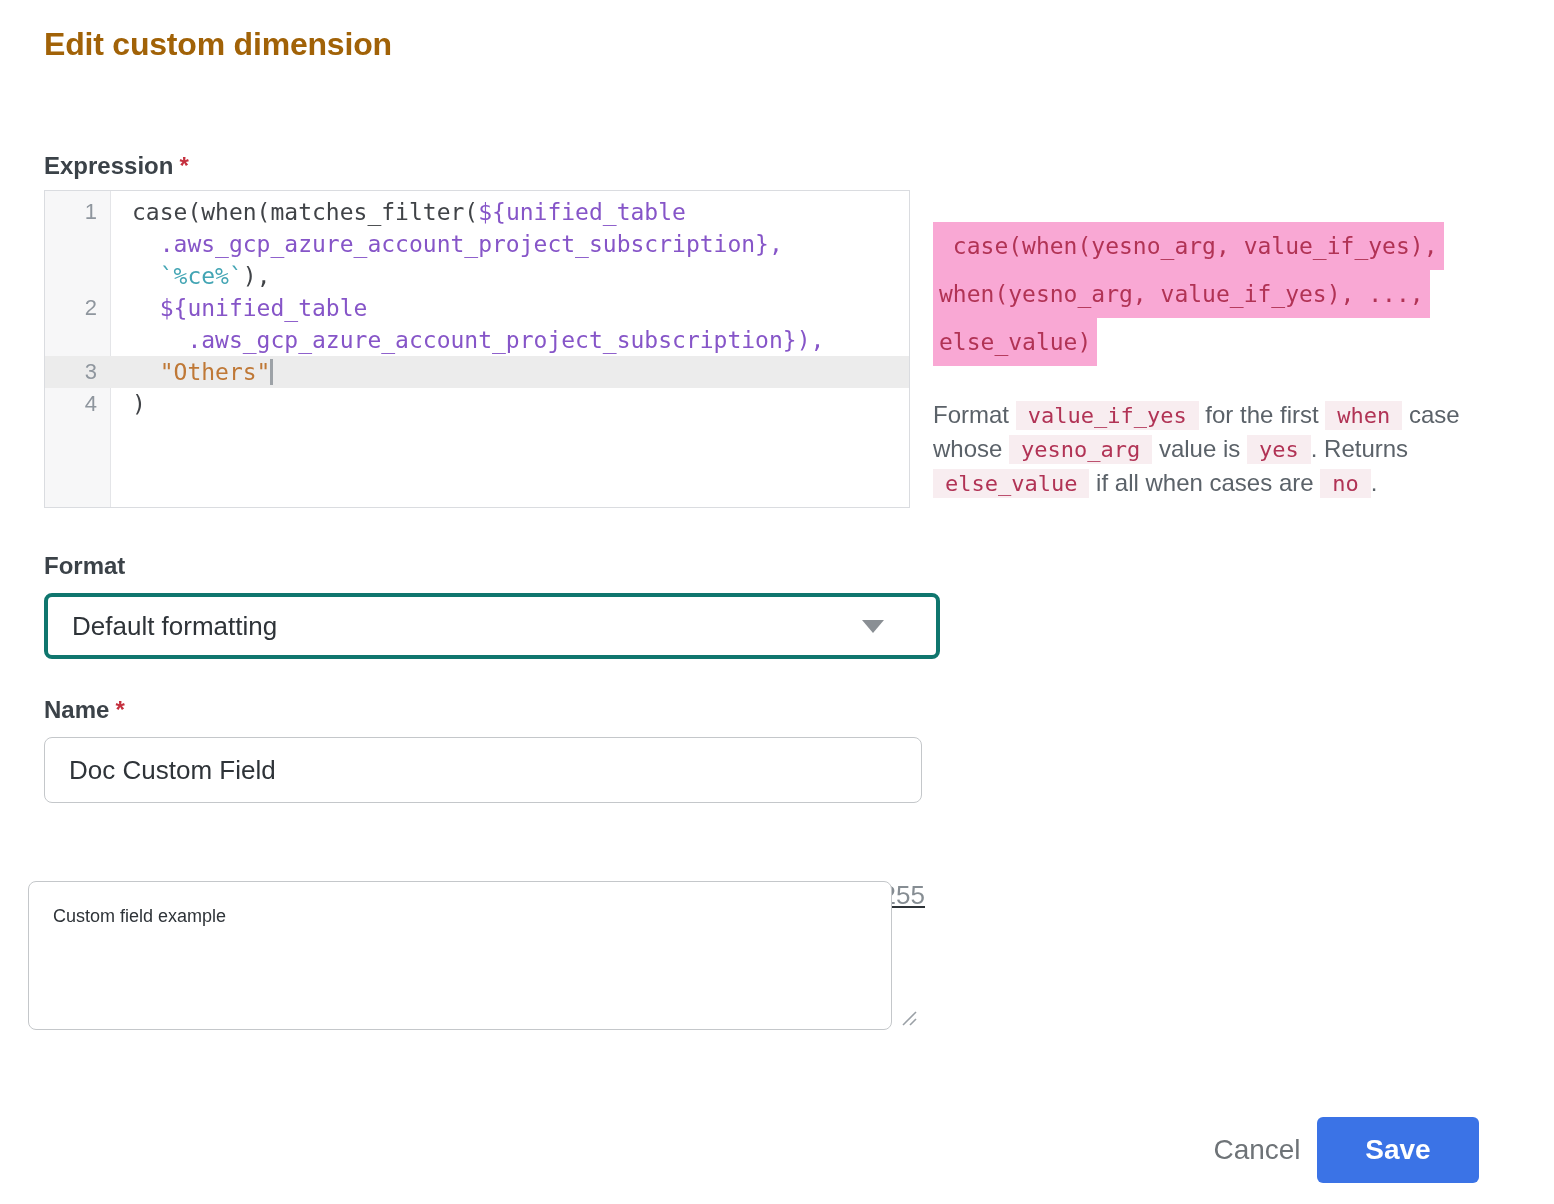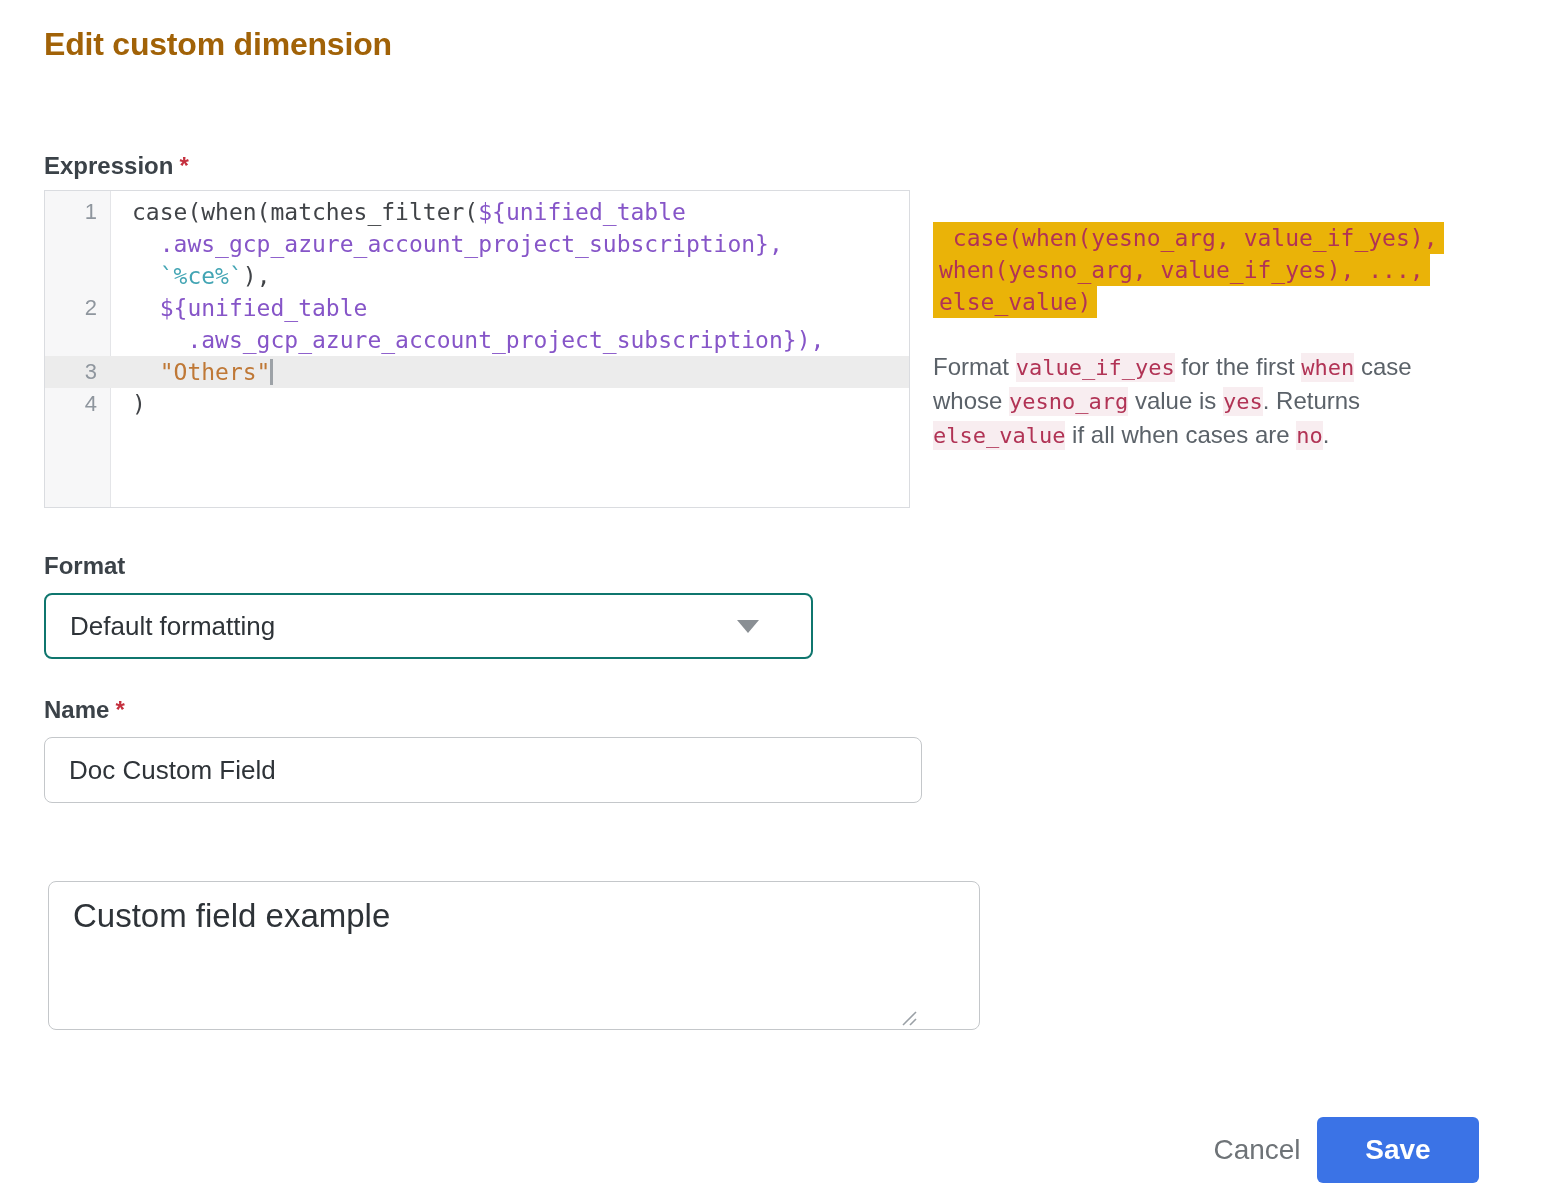--- a/index.html
+++ b/index.html
@@ -23,36 +23,36 @@
   .ed-num { width:66px; flex:0 0 66px; text-align:right; padding-right:14px; font-family:"Liberation Sans", sans-serif; font-size:22px; color:#8f969e; }
   .ed-code { flex:1; padding-left:21px; font-family:"DejaVu Sans Mono", monospace; font-size:23px; white-space:pre; }
   .tok-plain { color:#404347; }
   .tok-ref { color:#8655c8; }
   .tok-str { color:#43a5b4; }
   .tok-quote { color:#bf7836; }
   .caret { display:inline-block; width:3px; height:26px; background:#9da2a7; vertical-align:-5px; }
 
   
   .help { position:absolute; left:933px; top:222px; width:528px; }
-  .sig-line { width:fit-content; background:#eab308; color:#b13355; font-family:"DejaVu Sans Mono", monospace; font-size:23px; line-height:32px; padding:0 6px; white-space:pre; }
+  .sig-line { width:fit-content; background:#f9a8d4; color:#b13355; font-family:"DejaVu Sans Mono", monospace; font-size:23px; line-height:32px; padding:8px 6px; white-space:pre; }
   .help-text { margin-top:32px; font-size:24px; line-height:33px; color:#5b6269; }
-  .chip { font-family:"DejaVu Sans Mono", monospace; font-size:22px; background:#f8edf0; color:#b13355; padding:2px 0; white-space:pre; }
+  .chip { font-family:"DejaVu Sans Mono", monospace; font-size:22px; background:#f8edf0; color:#b13355; padding:2px 12px; white-space:pre; }
 
   
   .format-label { position:absolute; left:44px; top:552px; }
-  .select { position:absolute; left:44px; top:593px; width:769px; height:66px; border:2px solid #0f766e; border-radius:8px; background:#fff; display:flex; align-items:center; padding:0 24px; cursor:pointer; }
+  .select { position:absolute; left:44px; top:593px; width:896px; height:66px; border:4px solid #0f766e; border-radius:8px; background:#fff; display:flex; align-items:center; padding:0 24px; cursor:pointer; }
   .select-value { font-size:26px; color:#2e3338; flex:1; }
   .select-arrow { width:0; height:0; border-left:11px solid transparent; border-right:11px solid transparent; border-top:13px solid #8a8f94; margin-right:28px; }
 
   .name-label { position:absolute; left:44px; top:696px; }
   .text-input { position:absolute; left:44px; top:737px; width:878px; height:66px; border:1px solid #c4c7ca; border-radius:8px; padding:0 24px; font-family:"Liberation Sans", sans-serif; font-size:26px; color:#2e3338; outline:none; background:#fff; }
 
   .desc-row { position:absolute; left:44px; top:880px; width:881px; display:flex; justify-content:flex-end; align-items:baseline;text-decoration:underline; }
   .counter { font-size:26px; color:#868d93; font-weight:400; }
-  .textarea { position:absolute; left:48px; top:881px; width:932px; height:149px; border:1px solid #c4c7ca; border-radius:8px; padding:18px 24px; font-family:"Liberation Sans", sans-serif; font-size:33px; color:#2e3338; outline:none; resize:none; background:#fff; line-height:32px; }
+  .textarea { position:absolute; left:28px; top:881px; width:864px; height:149px; border:1px solid #c4c7ca; border-radius:8px; padding:18px 24px; font-family:"Liberation Sans", sans-serif; font-size:18px; color:#2e3338; outline:none; resize:none; background:#fff; line-height:32px; }
   .grip { position:absolute; left:899px; top:1008px; width:18px; height:18px; pointer-events:none; }
 
   
   .btn-cancel { position:absolute; left:1178px; top:1124px; width:158px; height:52px; background:transparent; border:none; font-family:"Liberation Sans", sans-serif; font-size:28px; font-weight:500; color:#6e7377; cursor:pointer; }
   .btn-save { position:absolute; left:1317px; top:1117px; width:162px; height:66px; background:#3b73e6; border:none; border-radius:6px; font-family:"Liberation Sans", sans-serif; font-size:28px; font-weight:700; color:#ffffff; cursor:pointer; }
 </style>
 </head>
 <body>
 
 <div class="page">

